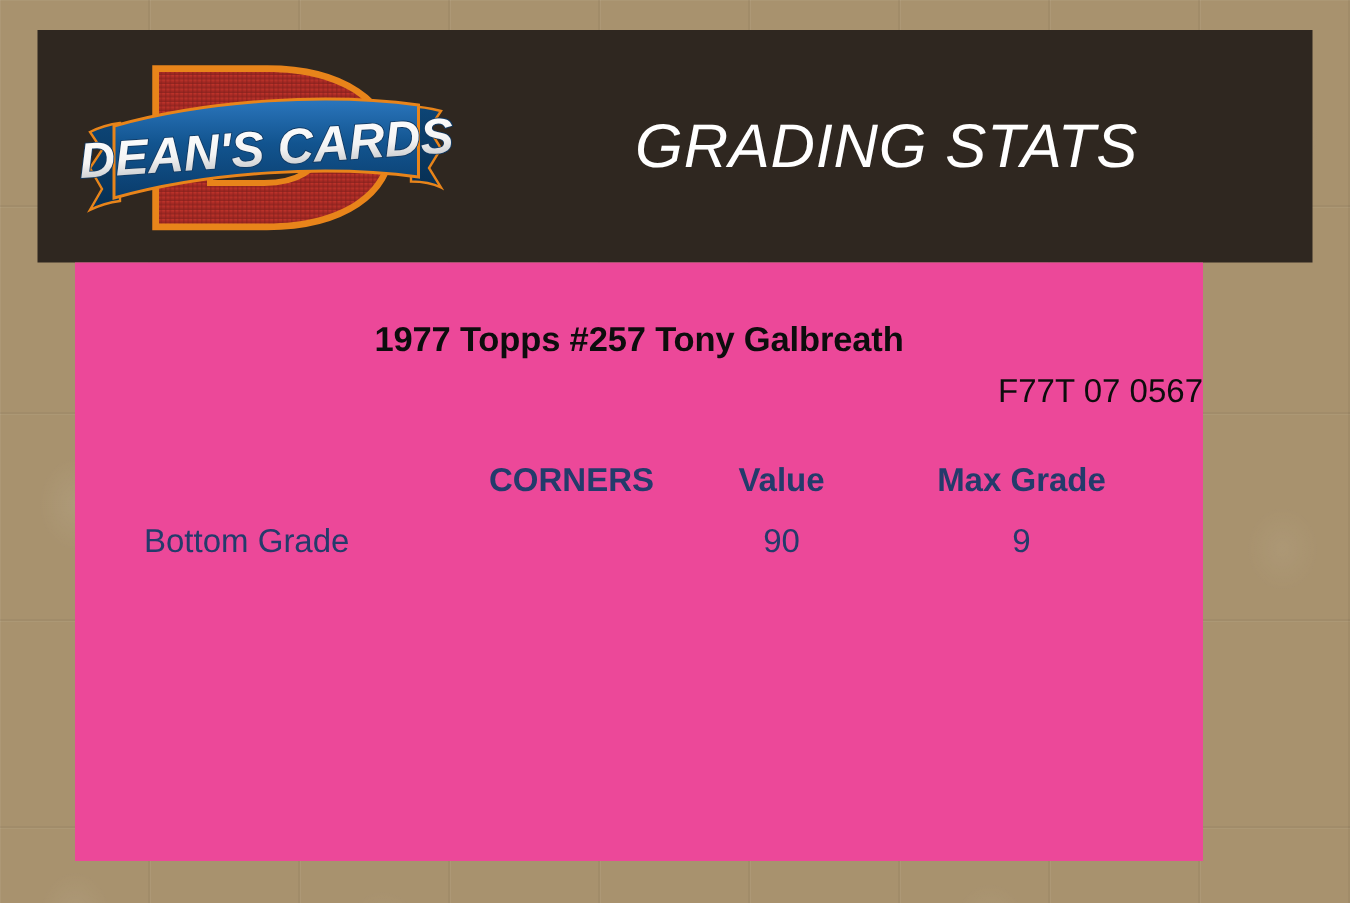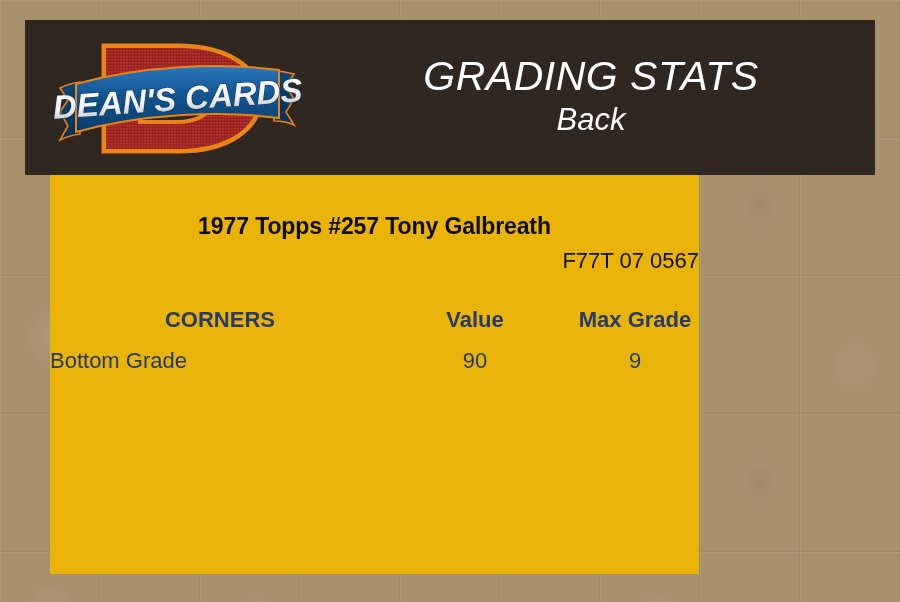--- a/index.html
+++ b/index.html
@@ -102,23 +102,23 @@
     font-weight: normal;
     line-height: 1.25;
     margin-top: 3px;
   }
 
   
   #content-panel {
     position: absolute;
     left: 50px;
     top: 175px;
-    width: 649px;
+    width: 752px;
     height: 399px;
-    background: #eab308;
+    background: #ec4899;
     box-sizing: border-box;
   }
 
   #card-title {
     text-align: center;
     color: #0d0d0d;
     font-size: 23px;
     font-weight: bold;
     margin-top: 38px;
     letter-spacing: -0.1px;
@@ -141,21 +141,21 @@
   #stats-table th,
   #stats-table td {
     padding: 0;
     border: none;
   }
   #stats-table thead th {
     font-size: 22px;
     font-weight: bold;
     padding-bottom: 11px;
   }
-  .col-section { width: 340px; text-align: center; padding-left: 3px; margin-top: 21px; }
+  .col-section { width: 340px; text-align: right; padding-left: 3px; margin-top: 21px; }
   .col-value   { width: 170px; text-align: center; }
   .col-max     { width: 150px; text-align: center; margin-top: 35px; }
 
   #stats-table tbody td {
     font-size: 22px;
     font-weight: normal;
     line-height: 1.58;
   }
   .cell-label { text-align: left; padding-left: 55px; }
   .cell-value { text-align: center; }
@@ -213,21 +213,20 @@
                L236 86 L244 73 L236 60 Z" fill="url(#blueTail)" stroke="#e8841a" stroke-width="1.6"></path>
 
       <path d="M26 58 C90 40 170 36 229 44 L229 92 C170 84 90 88 26 106 Z" fill="url(#blueGrad)" stroke="#e8841a" stroke-width="2"></path>
 
       <text x="128" y="84" text-anchor="middle" font-family="'Liberation Sans', sans-serif" font-size="33" font-weight="bold" font-style="italic" fill="url(#whiteTxt)" stroke="#123a63" stroke-width="1.2" paint-order="stroke" transform="rotate(-4 128 80)">DEAN'S CARDS</text>
     </svg>
   </div>
 
   <div id="header-titles">
     <div id="header-title">GRADING STATS</div>
-    <div id="header-subtitle">Back</div>
   </div>
 
 </div>
 
 <div id="content-panel">
 
   <div id="card-title">1977 Topps #257 Tony Galbreath</div>
 
   <div id="card-serial">F77T 07 0567</div>
 

